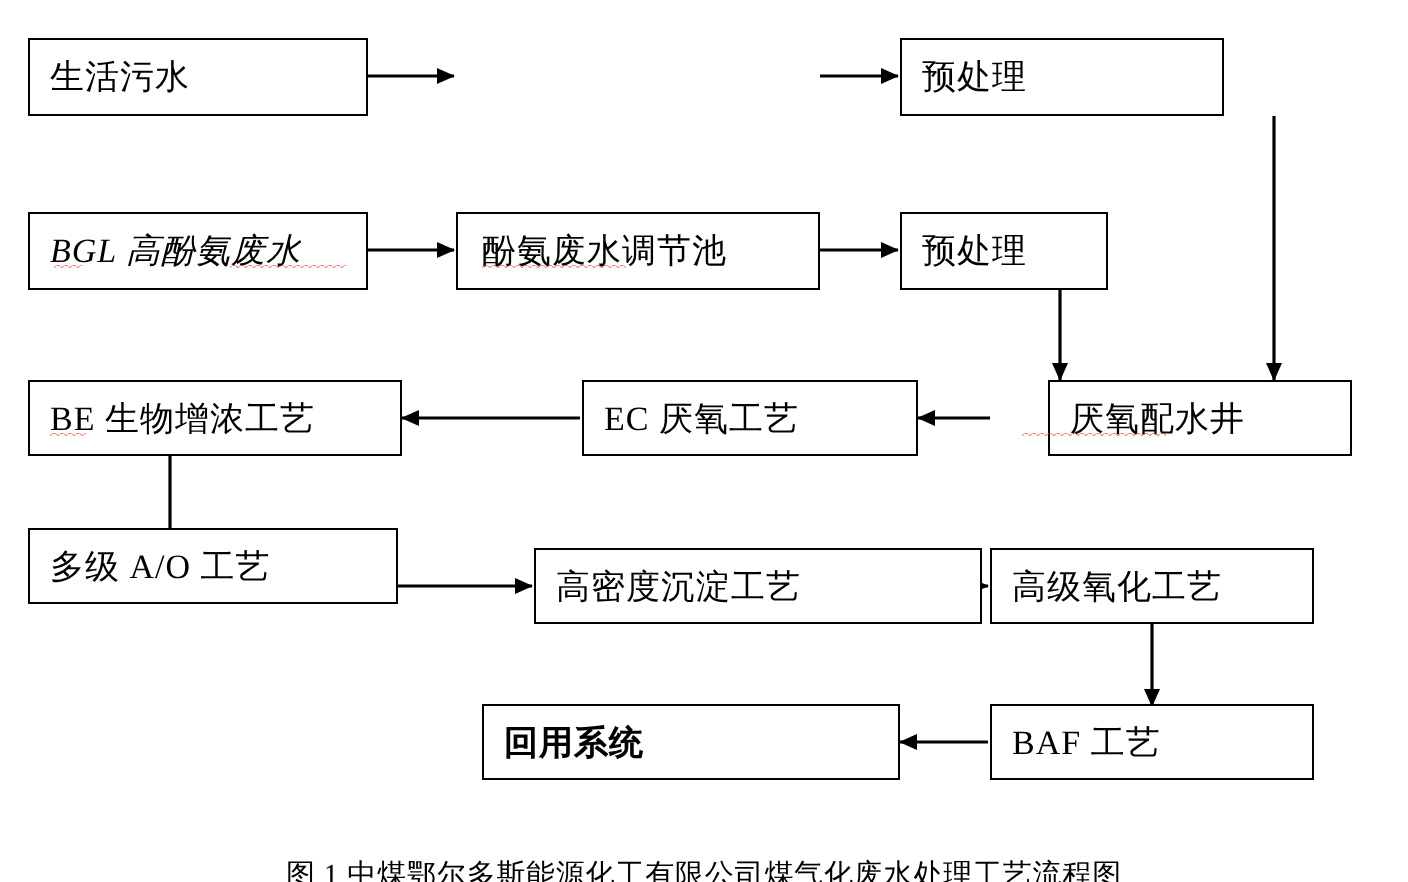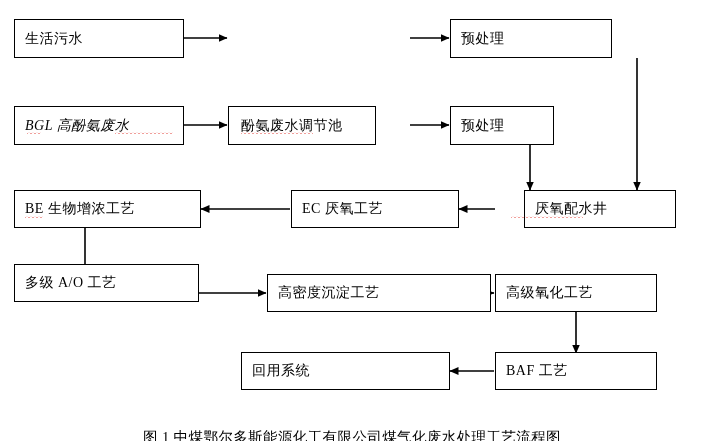--- a/index.html
+++ b/index.html
@@ -11,21 +11,21 @@
     overflow:hidden;
   }
   #canvas{position:relative;width:704px;height:441px;}
   .node{
     position:absolute;
     border:1px solid #000;
     background:#fff;
     display:flex;
     align-items:center;
     box-sizing:border-box;
-    font-size:14px;
+    font-size:17px;
     letter-spacing:0.5px;
     padding-left:10px;
     white-space:nowrap;
   }
   svg.wires{position:absolute;left:0;top:0;width:704px;height:441px;pointer-events:none;}
   .caption{
     position:absolute;
     left:0;right:0;
     text-align:center;
     font-size:14.5px;
@@ -85,21 +85,21 @@
   <div class="node" style="left:14px;  top:19px;  width:170px; height:39px;">
       <span>生活污水</span>
     </div>
   <div class="node" style="left:450px; top:19px;  width:162px; height:39px;">
       <span>预处理</span>
     </div>
 
   <div class="node" style="left:14px;  top:106px; width:170px; height:39px;font-style:italic;">
       <span>BGL 高酚氨废水</span>
     </div>
-  <div class="node" style="left:228px; top:106px; width:148px; height:39px;padding-left:12px;">
+  <div class="node" style="left:228px; top:106px; width:182px; height:39px;padding-left:12px;">
       <span>酚氨废水调节池</span>
     </div>
   <div class="node" style="left:450px; top:106px; width:104px; height:39px;">
       <span>预处理</span>
     </div>
 
   <div class="node" style="left:14px;  top:190px; width:187px; height:38px;">
       <span>BE 生物增浓工艺</span>
     </div>
   <div class="node" style="left:291px; top:190px; width:168px; height:38px;">
@@ -112,21 +112,21 @@
   <div class="node" style="left:14px;  top:264px; width:185px; height:38px;">
       <span>多级 A/O 工艺</span>
     </div>
   <div class="node" style="left:267px; top:274px; width:224px; height:38px;">
       <span>高密度沉淀工艺</span>
     </div>
   <div class="node" style="left:495px; top:274px; width:162px; height:38px;">
       <span>高级氧化工艺</span>
     </div>
 
-  <div class="node" style="left:241px; top:352px; width:209px; height:38px;">
+  <div class="node" style="left:241px; top:352px; width:209px; height:38px;font-weight:bold;">
       <span>回用系统</span>
     </div>
   <div class="node" style="left:495px; top:352px; width:162px; height:38px;">
       <span>BAF 工艺</span>
     </div>
 
   <div class="squig" style="left:27px;  top:132px; width:14px;"></div>
   <div class="squig" style="left:115px; top:132px; width:58px;"></div>
   <div class="squig" style="left:241px; top:132px; width:72px;"></div>
   <div class="squig" style="left:511px; top:216px; width:72px;"></div>

